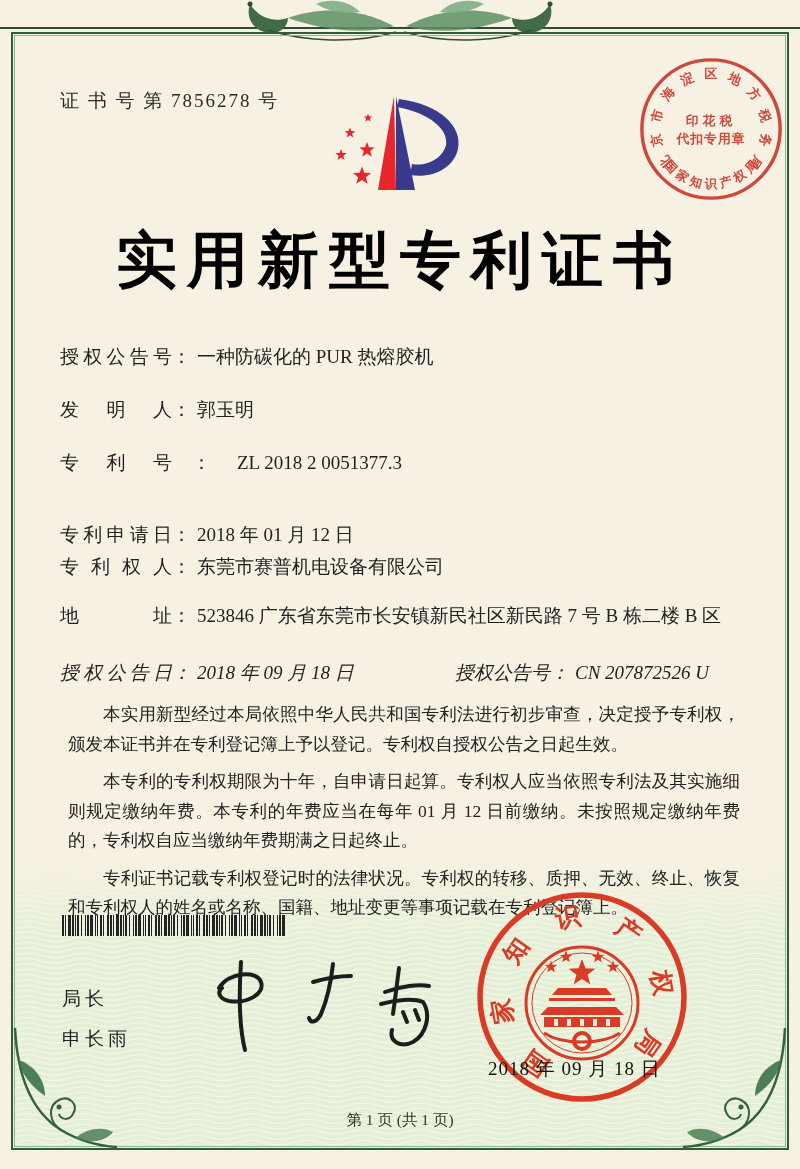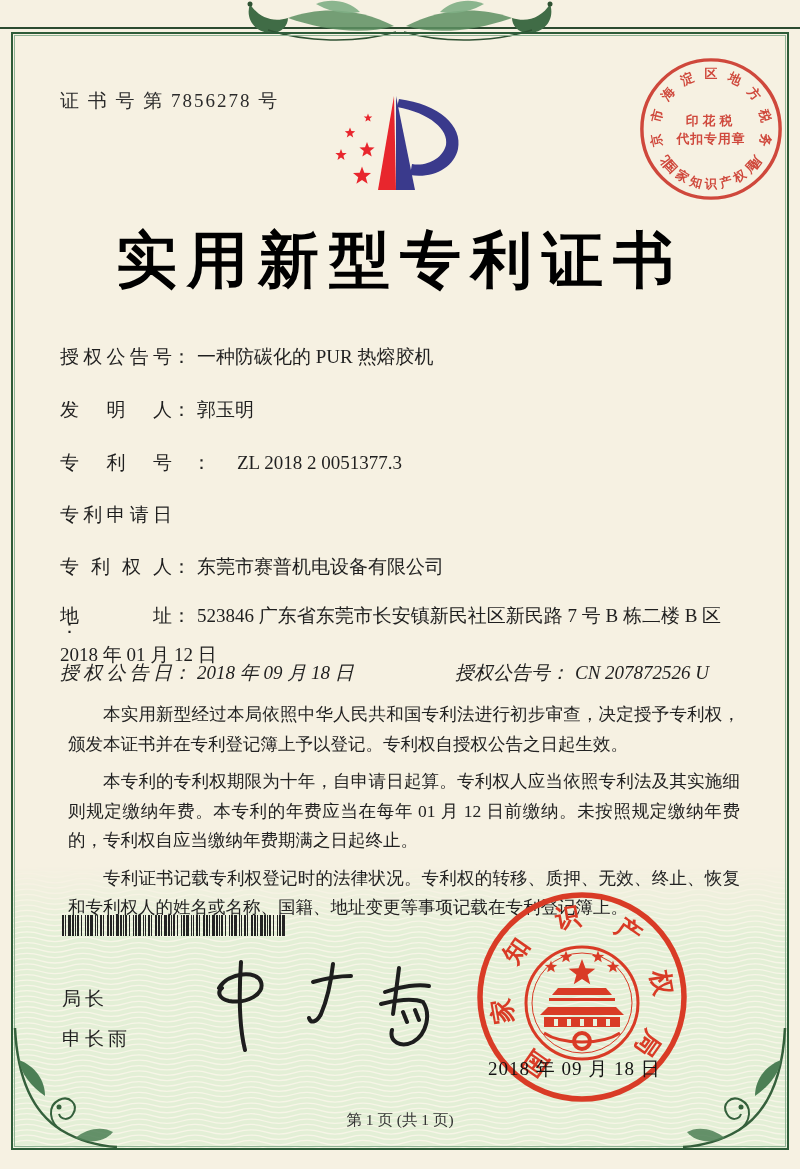--- a/index.html
+++ b/index.html
@@ -179,21 +179,21 @@
       <div class="frow" style="top: 396px;">
         <span class="flabel">发明人</span>
         <span class="fcolon">：</span>
         <span class="fvalue">郭玉明</span>
       </div>
       <div class="frow" style="top: 449px; gap: 20px;">
         <span class="flabel">专利号</span>
         <span class="fcolon">：</span>
         <span class="fvalue">ZL 2018 2 0051377.3</span>
       </div>
-      <div class="frow" style="top: 501px; flex-direction: column;">
+      <div class="frow" style="top: 521px;">
         <span class="flabel">专利申请日</span>
         <span class="fcolon">：</span>
         <span class="fvalue">2018 年 01 月 12 日</span>
       </div>
       <div class="frow" style="top: 553px;">
         <span class="flabel">专利权人</span>
         <span class="fcolon">：</span>
         <span class="fvalue">东莞市赛普机电设备有限公司</span>
       </div>
       <div class="frow" style="top: 602px;">

